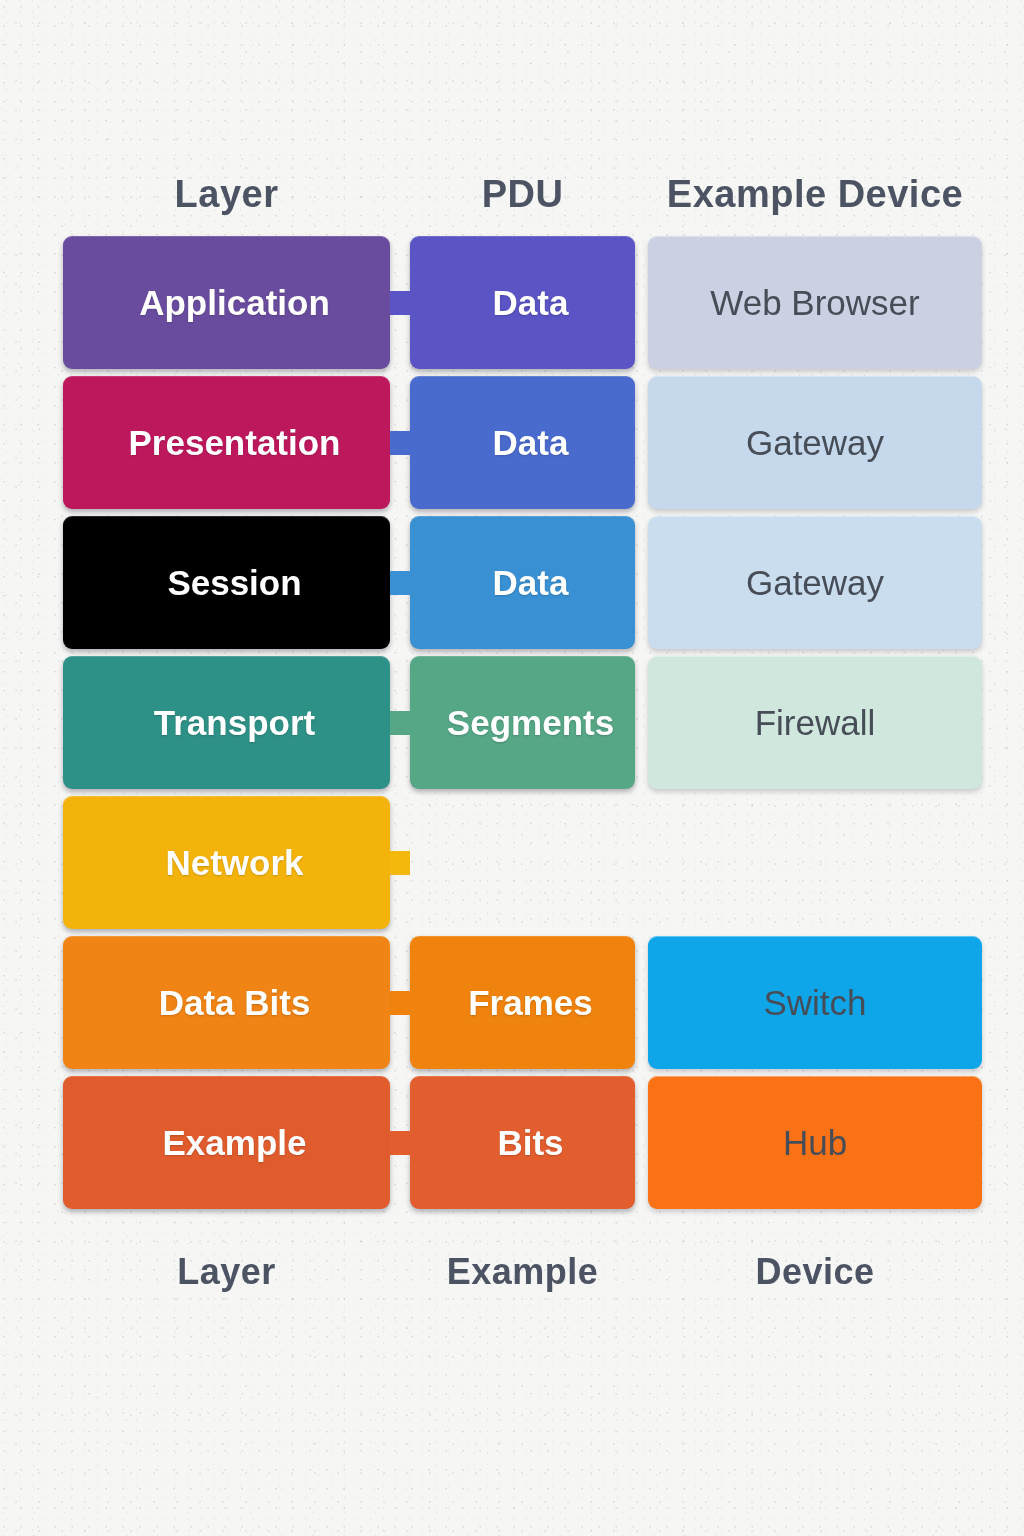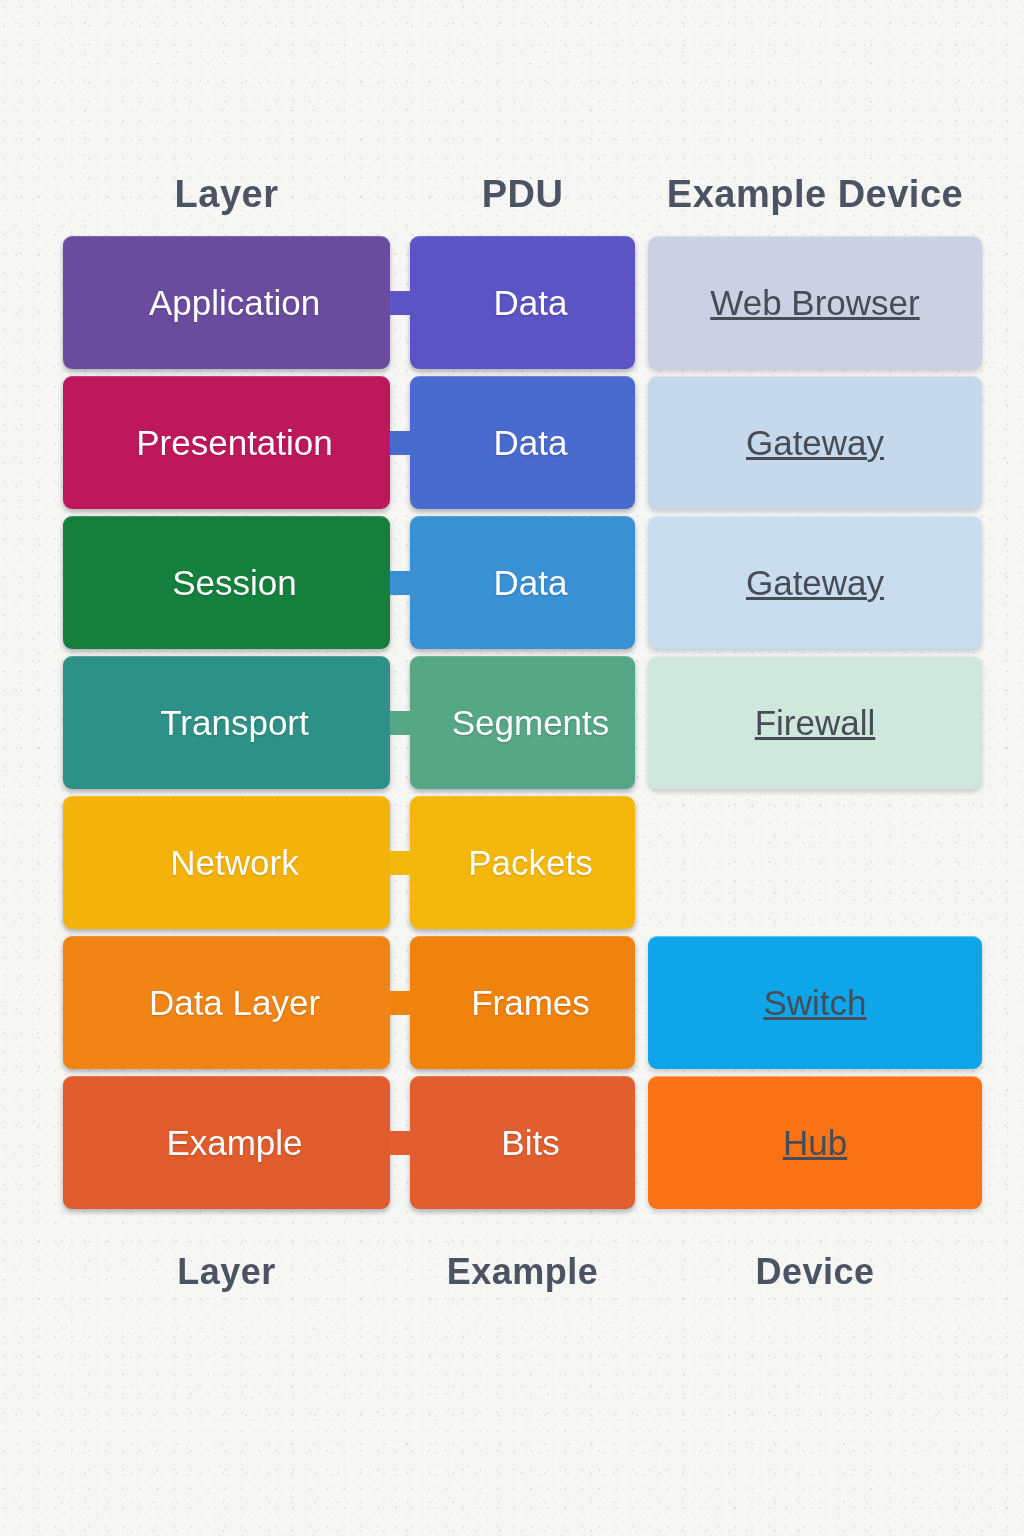--- a/index.html
+++ b/index.html
@@ -30,29 +30,28 @@
 
   .rows { margin-top: 16px; }
   .row { position: relative; height: 133px; margin-bottom: 7px; }
 
   .box {
     height: 133px; border-radius: 9px;
     display: flex; align-items: center; justify-content: center;
     box-sizing: border-box;
   }
   .box.layer, .box.pdu {
-    color: #ffffff; font-weight: 400; font-size: 35px;
+    color: #ffffff; font-weight: 700; font-size: 35px;
     text-shadow: 0 1px 2px rgba(0,0,0,.18);
     box-shadow: 0 3px 5px rgba(50,50,70,.35), inset 0 1px 0 rgba(255,255,255,.15);
     padding-left: 16px;
   }
   .box.device {
     color: #474d57; font-weight: 400; font-size: 35px;
     box-shadow: 0 3px 5px rgba(50,50,70,.22), inset 0 1px 0 rgba(255,255,255,.35);
-    text-decoration: underline;
   }
 
   .connector {
     position: absolute; left: 327px; width: 20px; height: 24px;
     top: 50%; transform: translateY(-50%);
   }
 
   .footer { margin-top: 42px; }
   .ftr {
     text-align: center; font-weight: 700; font-size: 36px;
@@ -80,41 +79,40 @@
     </div>
 
     <div class="cols row">
       <div class="box layer c1" style="background-color: #be185d;">Presentation</div>
       <div class="box pdu c2" style="background-color: rgb(74, 107, 206);">Data</div>
       <div class="box device c3" style="background-color: rgb(197, 216, 236);">Gateway</div>
       <div class="connector" style="background-color: rgb(74, 107, 206);"></div>
     </div>
 
     <div class="cols row">
-      <div class="box layer c1" style="background-color: #15803d;">Session</div>
+      <div class="box layer c1" style="background-color: #000000;">Session</div>
       <div class="box pdu c2" style="background-color: rgb(57, 144, 210);">Data</div>
       <div class="box device c3" style="background-color: rgb(201, 221, 239);">Gateway</div>
       <div class="connector" style="background-color: rgb(57, 144, 210);"></div>
     </div>
 
     <div class="cols row">
       <div class="box layer c1" style="background-color: rgb(46, 145, 135);">Transport</div>
       <div class="box pdu c2" style="background-color: rgb(86, 167, 134);">Segments</div>
       <div class="box device c3" style="background-color: rgb(207, 231, 221);">Firewall</div>
       <div class="connector" style="background-color: rgb(86, 167, 134);"></div>
     </div>
 
     <div class="cols row">
       <div class="box layer c1" style="background-color: rgb(244, 179, 11);">Network</div>
-      <div class="box pdu c2" style="background-color: rgb(244, 184, 12);">Packets</div>
       <div class="connector" style="background-color: rgb(244, 184, 12);"></div>
     </div>
 
     <div class="cols row">
-      <div class="box layer c1" style="background-color: rgb(240, 132, 20);">Data Layer</div>
+      <div class="box layer c1" style="background-color: rgb(240, 132, 20);">Data Bits</div>
       <div class="box pdu c2" style="background-color: rgb(240, 131, 14);">Frames</div>
       <div class="box device c3" style="background-color: #0ea5e9;">Switch</div>
       <div class="connector" style="background-color: rgb(240, 131, 14);"></div>
     </div>
 
     <div class="cols row">
       <div class="box layer c1" style="background-color: rgb(225, 92, 45);">Example</div>
       <div class="box pdu c2" style="background-color: rgb(226, 94, 46);">Bits</div>
       <div class="box device c3" style="background-color: #f97316;">Hub</div>
       <div class="connector" style="background-color: rgb(226, 94, 46);"></div>

